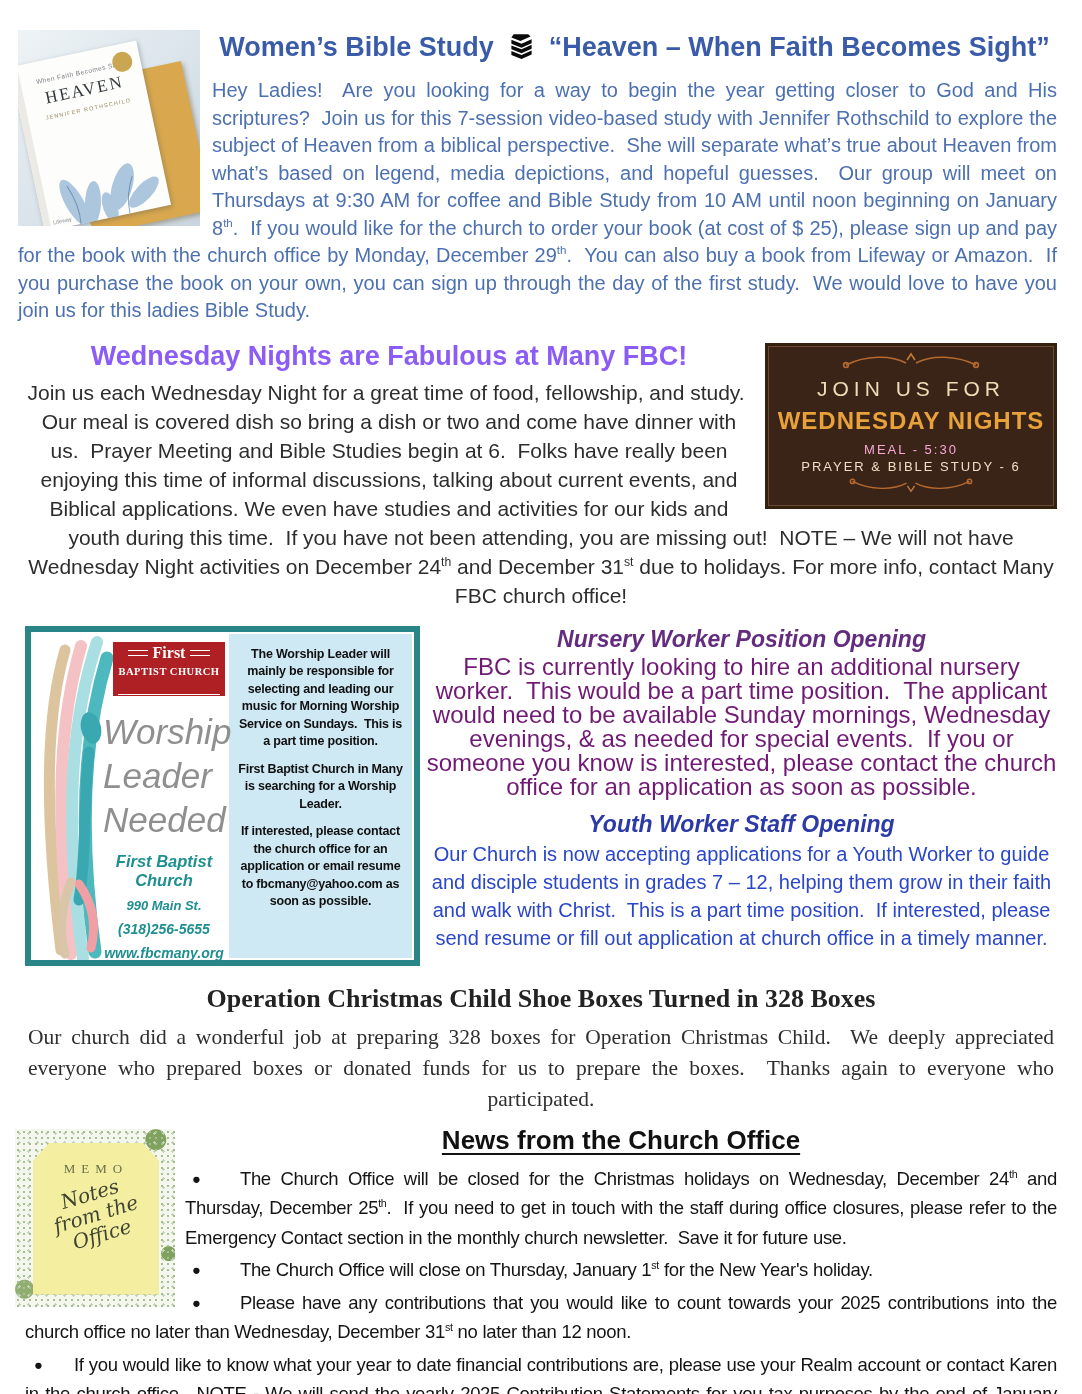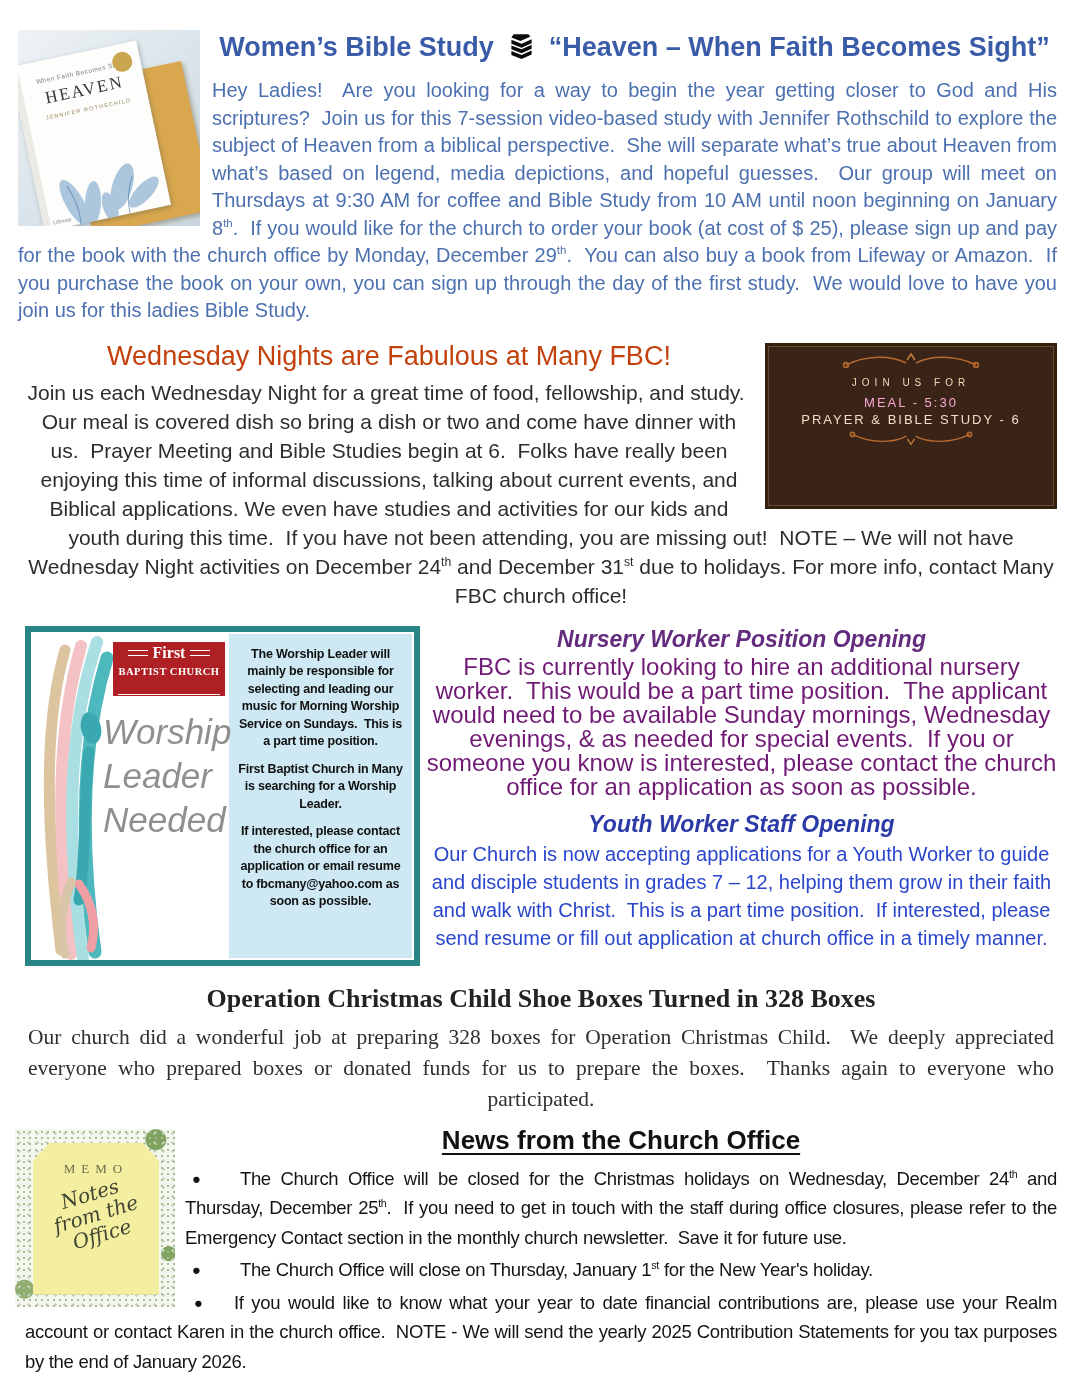--- a/index.html
+++ b/index.html
@@ -24,25 +24,25 @@
   .bw-flowers{position:absolute;bottom:0;left:0;}
   .sec1-title{text-align:center;color:#3a5ca8;font-weight:bold;font-size:27px;padding-top:4px;margin-bottom:10px;padding-left:28px;}
   .books-ico{display:inline-block;vertical-align:-4px;margin:0 14px;}
   .sec1 p{margin:0;text-align:justify;color:#4c70b0;font-size:20px;line-height:27.5px;}
 
   
   .sec2{margin-top:16px;padding:0 25px;}
   .flyer{float:right;width:292px;height:166px;margin:2px 0 6px 12px;background:#3a2418;
          box-shadow:inset 0 0 0 3px #33200f, inset 0 0 0 4px #6b4a33;text-align:center;
          padding-top:8px;box-sizing:border-box;}
-  .flyer-l1{color:#f0ddb8;font-size:10px;letter-spacing:5px;margin-top:2px;}
+  .flyer-l1{color:#f0ddb8;font-size:21px;letter-spacing:5px;margin-top:2px;}
   .flyer-l2{color:#e9a23b;font-size:24px;letter-spacing:1px;margin-top:6px;font-weight:bold;}
   .flyer-l3{color:#f9a8d4;font-size:13px;letter-spacing:2px;margin-top:7px;}
   .flyer-l4{color:#f0ddc5;font-size:13px;letter-spacing:2px;margin-top:2px;}
-  .sec2 h2{margin:0 8px 6px 0;text-align:center;font-size:27px;color:#c2410c;font-weight:normal;}
+  .sec2 h2{margin:0 8px 6px 0;text-align:center;font-size:27px;color:#8b5cf6;font-weight:bold;}
   .sec2 p{margin:0;text-align:center;color:#2d2d2d;font-size:21px;line-height:29px;}
 
   
   .sec3{display:flex;gap:6px;padding:0 25px;margin-top:16px;}
   .worship-box{width:395px;box-sizing:border-box;border:6px solid #2a8686;background:#fff;
                display:flex;height:340px;flex:none;}
   .wb-left{width:196px;position:relative;flex:none;}
   .wb-figure{position:absolute;left:0;top:0;}
   .wb-logo{position:relative;margin:10px 0 0 82px;width:112px;height:54px;background:#af2025;
            color:#fff;text-align:center;padding-top:3px;box-sizing:border-box;}
@@ -145,20 +145,21 @@
       <svg width="150" height="20" viewBox="0 0 150 20">
         <g stroke="#b5692f" fill="none" stroke-width="1.6">
           <path d="M10 14 C30 4 55 4 70 12"></path>
           <path d="M140 14 C120 4 95 4 80 12"></path>
           <circle cx="10" cy="14" r="2.4"></circle>
             <circle cx="140" cy="14" r="2.4"></circle>
           <path d="M71 9 L75 3 L79 9" stroke="#c07a3a"></path>
         </g>
       </svg>
       <div class="flyer-l1">JOIN US FOR</div>
+      <div class="flyer-l2">WEDNESDAY NIGHTS</div>
       <div class="flyer-l3">MEAL - 5:30</div>
       <div class="flyer-l4">PRAYER &amp; BIBLE STUDY - 6</div>
       <svg width="150" height="18" viewBox="0 0 150 20" style="transform:rotate(180deg);margin-top:2px;">
         <g stroke="#b5692f" fill="none" stroke-width="1.6">
           <path d="M10 14 C30 4 55 4 70 12"></path>
           <path d="M140 14 C120 4 95 4 80 12"></path>
           <circle cx="10" cy="14" r="2.4"></circle>
             <circle cx="140" cy="14" r="2.4"></circle>
           <path d="M71 9 L75 3 L79 9" stroke="#c07a3a"></path>
         </g>
@@ -190,20 +191,26 @@
               <span class="lg-rule"></span>
             </div>
           <div><span class="lg-bc">BAPTIST CHURCH</span></div>
           <div class="lg-ml">MANY, LOUISIANA</div>
         </div>
         <div class="wb-head">
           <div>Worship</div>
           <div>Leader</div>
           <div>Needed</div>
         </div>
+        <div class="wb-contact">
+          <div class="wb-org">First Baptist Church</div>
+          <div class="wb-addr">990 Main St.</div>
+          <div class="wb-phone">(318)256-5655</div>
+          <div class="wb-web">www.fbcmany.org</div>
+        </div>
       </div>
       <div class="wb-right">
         <p>The Worship Leader will mainly be responsible for selecting and leading our music for Morning Worship Service on Sundays.&nbsp; This is a part time position.</p>
         <p>First Baptist Church in Many is searching for a Worship Leader.</p>
         <p>If interested, please contact the church office for an application or email resume to fbcmany@yahoo.com as soon as possible.</p>
       </div>
     </div>
     <div class="col-right">
       <div class="nursery">
         <h3>Nursery Worker Position Opening</h3>
@@ -228,16 +235,17 @@
         <div class="memo-script">
           <div>Notes</div>
           <div>from the</div>
           <div>Office</div>
         </div>
       </div>
     </div>
     <h2>News from the Church Office</h2>
     <p><span class="blt">●</span><span>The Church Office will be closed for the Christmas holidays on Wednesday, December 24</span><span class="su">th</span><span> and Thursday, December 25</span><span class="su">th</span><span>.&nbsp; If you need to get in touch with the staff during office closures, please refer to the Emergency Contact section in the monthly church newsletter.&nbsp; Save it for future use.</span></p>
     <p><span class="blt">●</span><span>The Church Office will close on Thursday, January 1</span><span class="su">st</span><span> for the New Year's holiday.</span></p>
+    <p><span class="blt">●</span><span>Please have any contributions that you would like to count towards your 2025 contributions into the church office no later than Wednesday, December 31</span><span class="su">st</span><span> no later than 12 noon.</span></p>
     <p><span class="blt4">●</span><span>If you would like to know what your year to date financial contributions are, please use your Realm account or contact Karen in the church office.&nbsp; NOTE - We will send the yearly 2025 Contribution Statements for you tax purposes by the end of January 2026.</span></p>
   </div>
 
 </div>
 
 </body></html>

